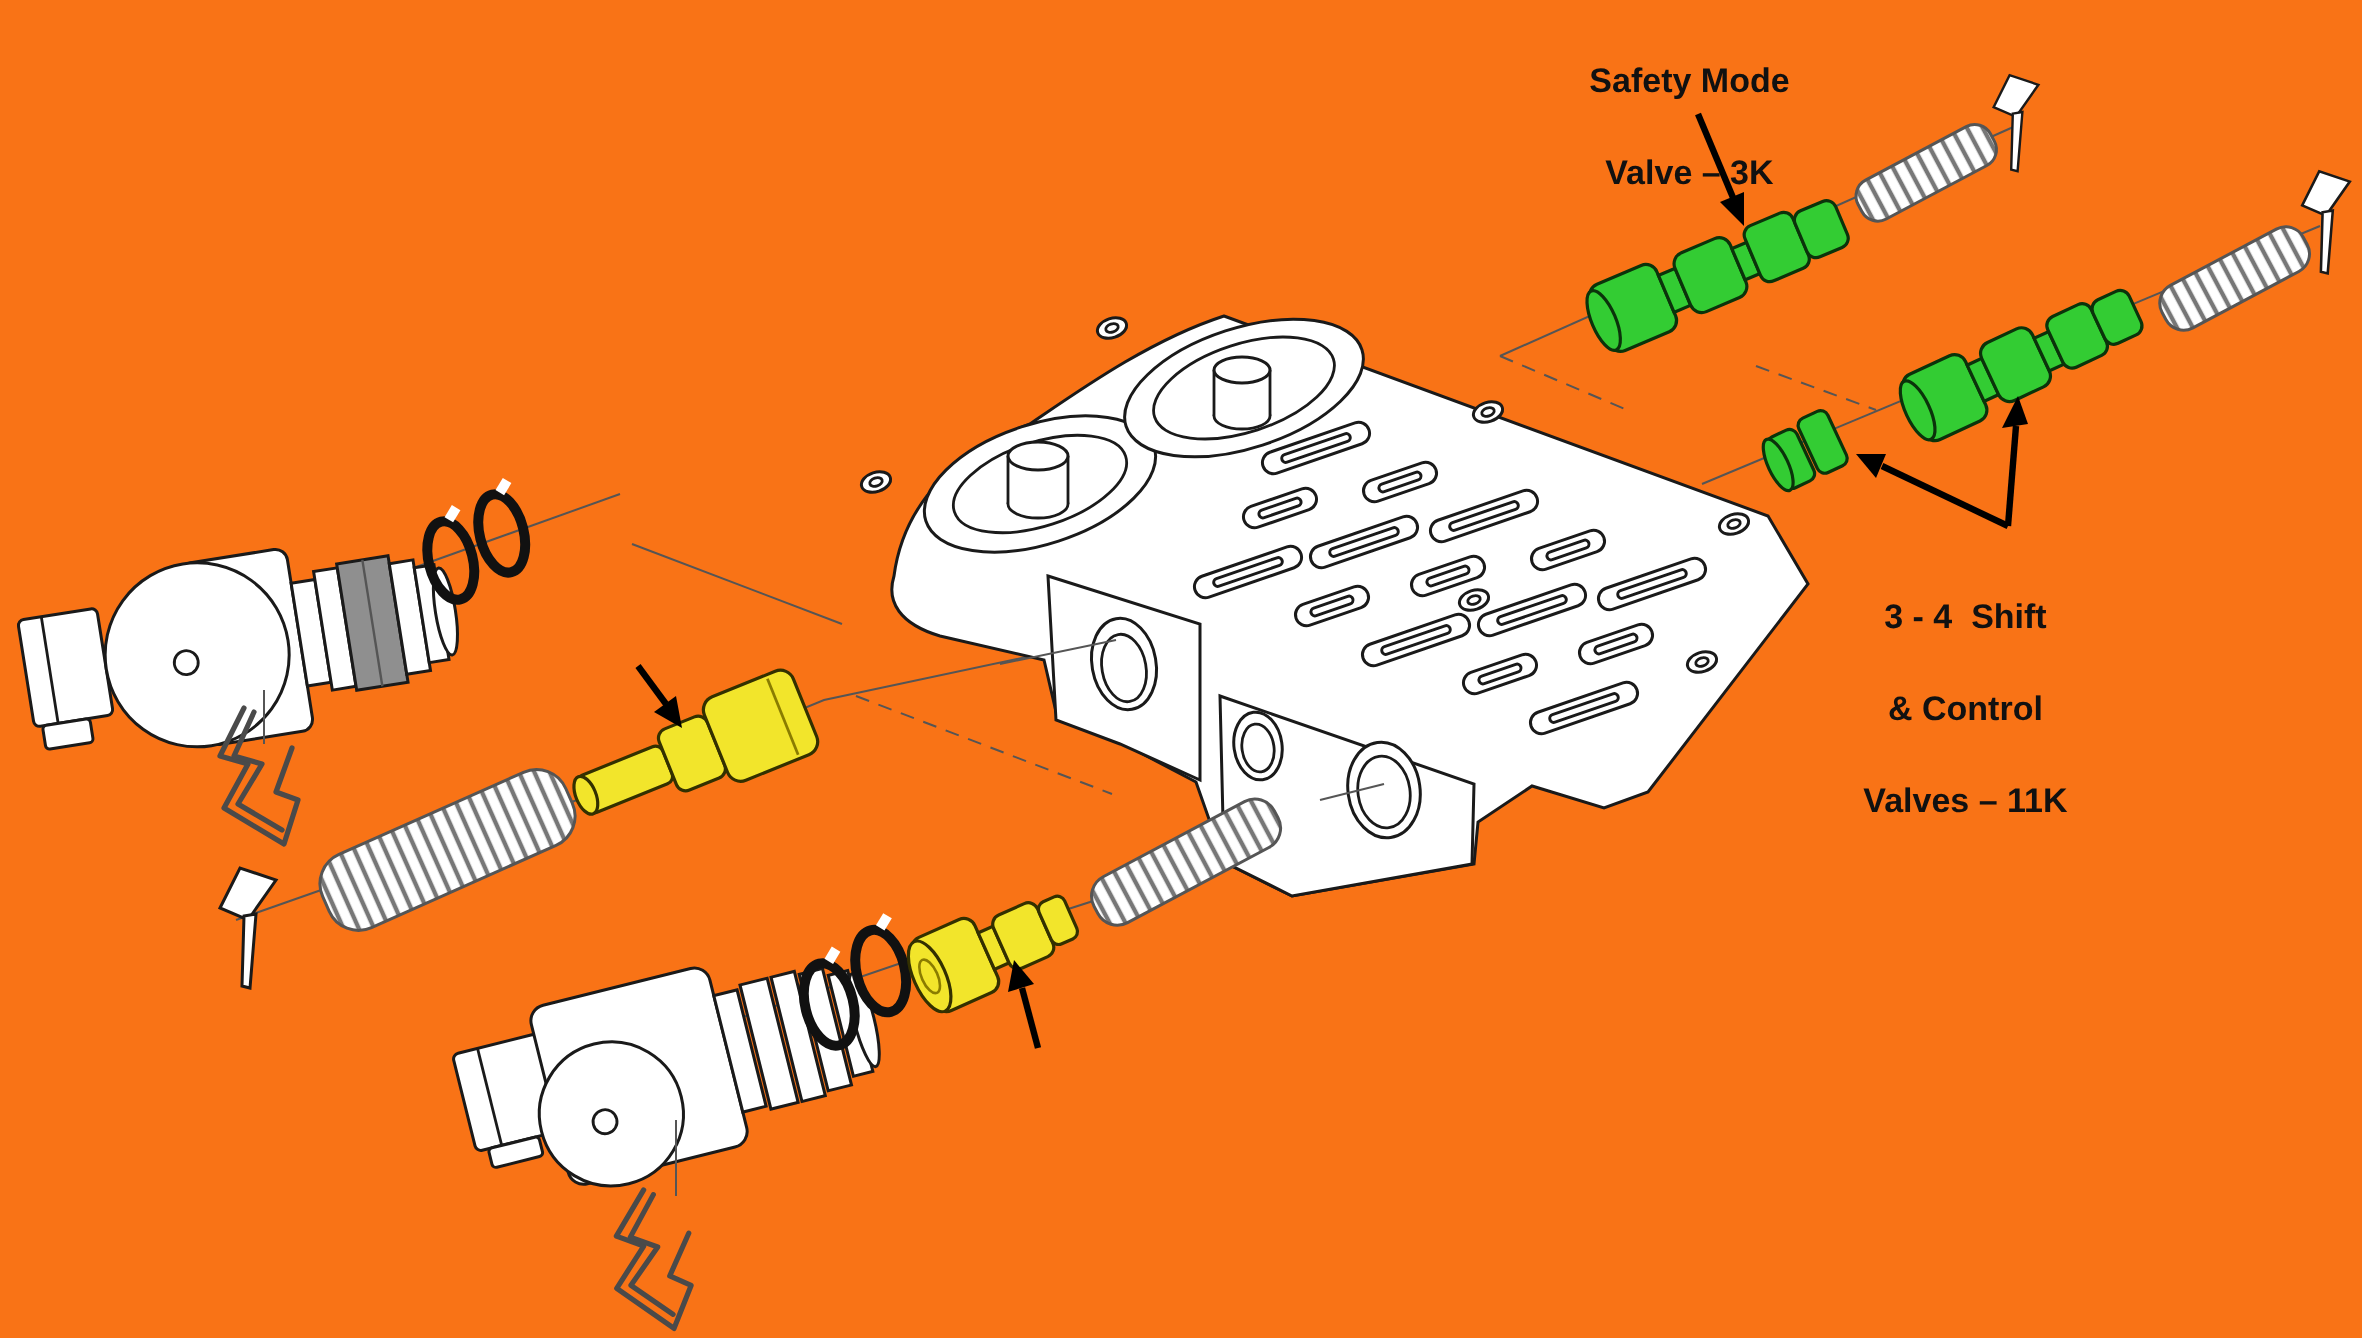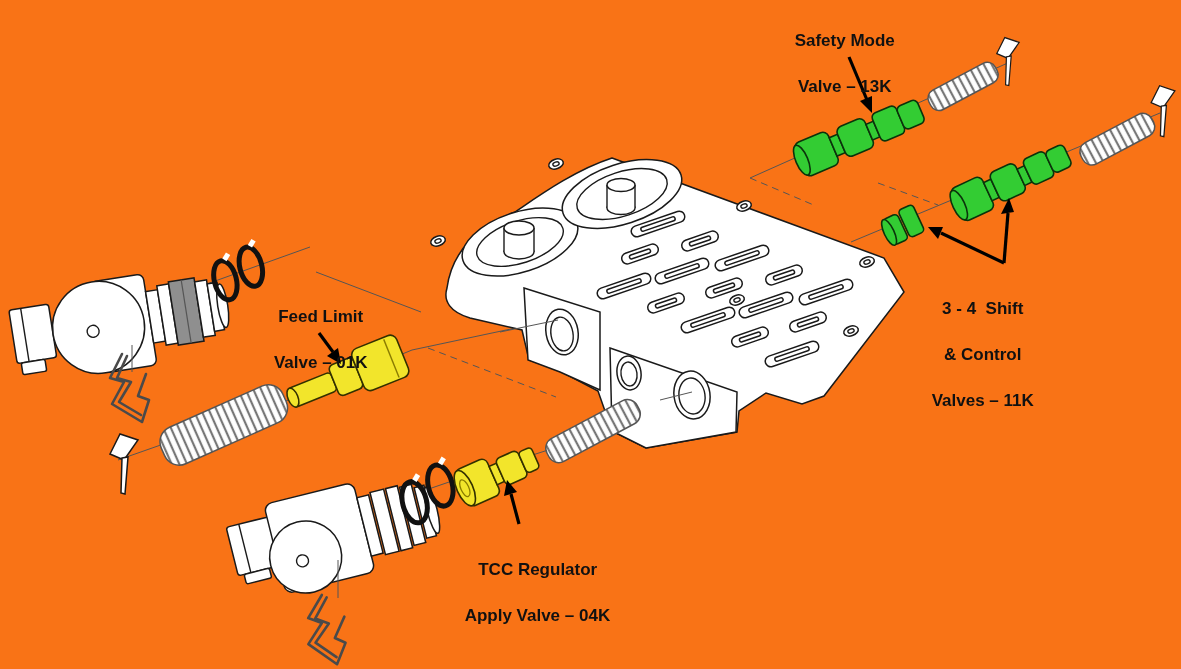--- a/index.html
+++ b/index.html
@@ -270,31 +270,23 @@
       <line class="arrow" x1="1004" y1="263" x2="941" y2="233"></line>
       <polygon class="ahead" points="928,227 938,239 943,227"></polygon>
       <line class="arrow" x1="1004" y1="263" x2="1008" y2="213"></line>
       <polygon class="ahead" points="1009,198 1001,214 1014,212"></polygon>
     </g>
   </g>
 </svg>
 
 <div class="label" style="left:755px;top:6px;width:170px;">
   <span>Safety Mode</span><br>
-  <span>Valve – 13K</span>
+  <span>Valve – 3K</span>
 </div>
 
 <div class="label" style="left:893px;top:274px;width:170px;">
   <span>3 - 4  Shift</span><br>
   <span>&amp; Control</span><br>
   <span>Valves – 11K</span>
 </div>
 
-<div class="label" style="left:231px;top:282px;width:170px;">
-  <span>Feed Limit</span><br>
-  <span>Valve – 01K</span>
+
 </div>
 
-<div class="label" style="left:428px;top:535px;width:210px;">
-  <span>TCC Regulator</span><br>
-  <span>Apply Valve – 04K</span>
-</div>
-</div>
-
 </body></html>

